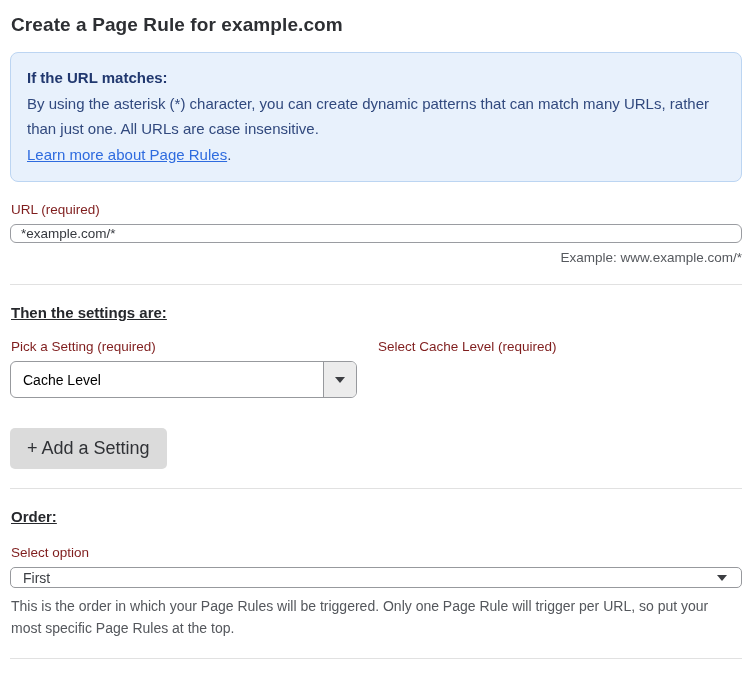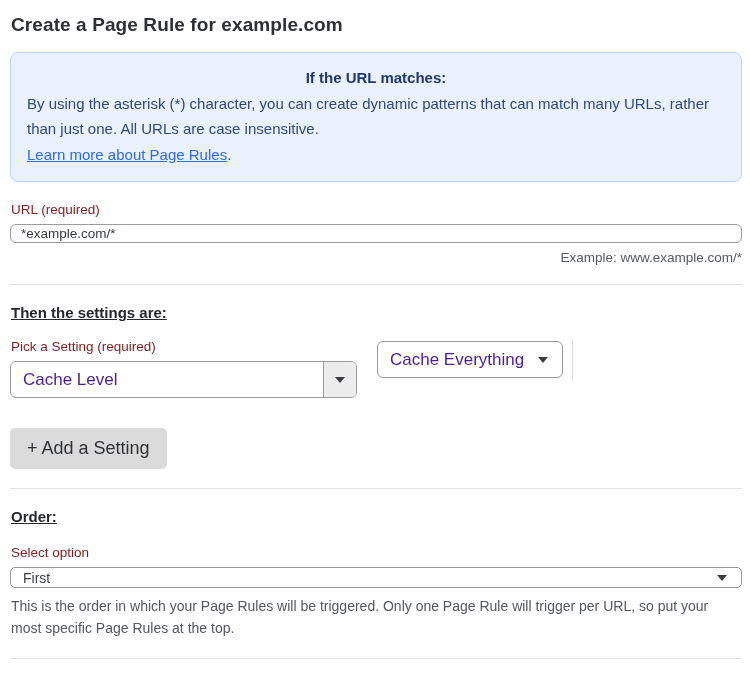--- a/index.html
+++ b/index.html
@@ -22,21 +22,20 @@
     border: 1px solid #bcd5f2;
     border-radius: 8px;
     padding: 12px 16px 14px 16px;
     font-size: 15px;
     line-height: 1.7;
     color: #31497e;
   }
   .info-box .info-heading {
     font-weight: bold;
     color: #21386f;
-    text-align: center;
   }
   .info-box a.info-link {
     color: #2e6bdf;
     text-decoration: underline;
     cursor: pointer;
   }
   
   .field-label {
     font-size: 13.5px;
     color: #7f1d1d;
@@ -83,22 +82,22 @@
     border-radius: 6px;
     background: #fff;
     overflow: hidden;
     cursor: pointer;
   }
   .select-box .select-value {
     flex: 1;
     display: flex;
     align-items: center;
     padding-left: 12px;
-    font-size: 17px;
-    color: #4c1d95;
+    font-size: 14px;
+    color: #000000;
     white-space: nowrap;
   }
   .select-arrow-seg {
     width: 33px;
     background: #ececec;
     border-left: 1px solid #97999d;
     display: flex;
     align-items: center;
     justify-content: center;
   }
@@ -178,29 +177,21 @@
   <div>
     <div class="field-label">Pick a Setting (required)</div>
     <div class="select-box setting-select">
       <div class="select-value">Cache Level</div>
       <div class="select-arrow-seg">
         <span class="tri-down"></span>
       </div>
     </div>
   </div>
   <div>
-    <div class="value-select-wrap">
-      <div class="select-box value-select">
-        <div class="select-value">Cache Everything</div>
-        <div class="inline-arrow">
-          <span class="tri-down"></span>
-        </div>
-      </div>
-      <div class="vert-divider"></div>
-    </div>
+    <div class="field-label">Select Cache Level (required)</div>
   </div>
 </div>
 
 <button class="btn btn-gray add-setting-btn">+ Add a Setting</button>
 
 <hr class="divider">
 
 <div class="section-heading">Order:</div>
 
 <div class="field-label">Select option</div>

